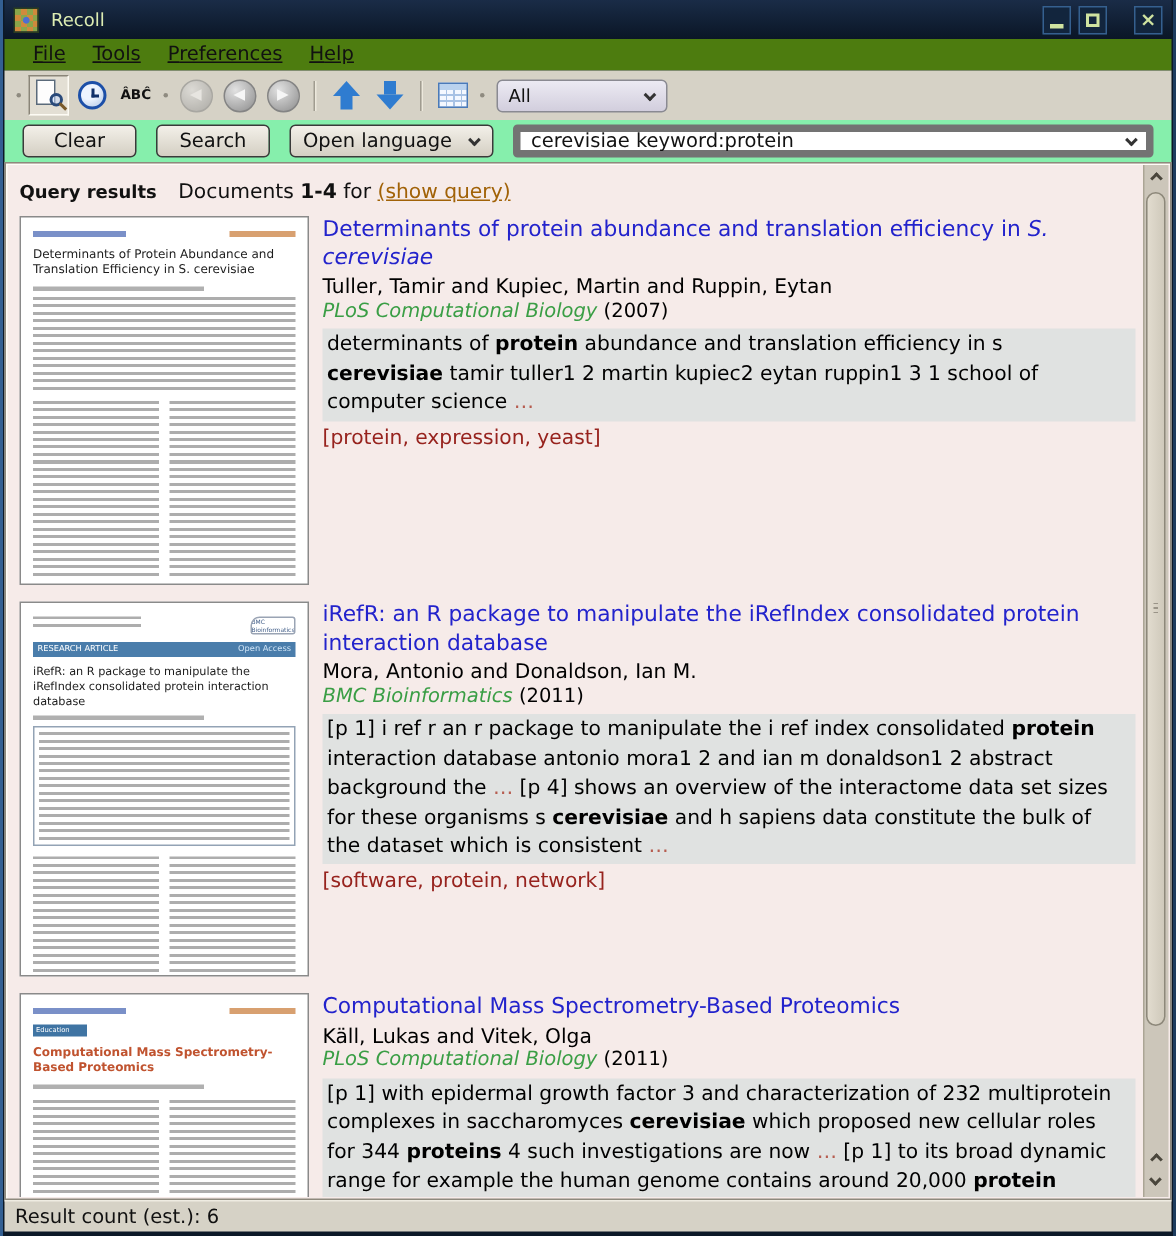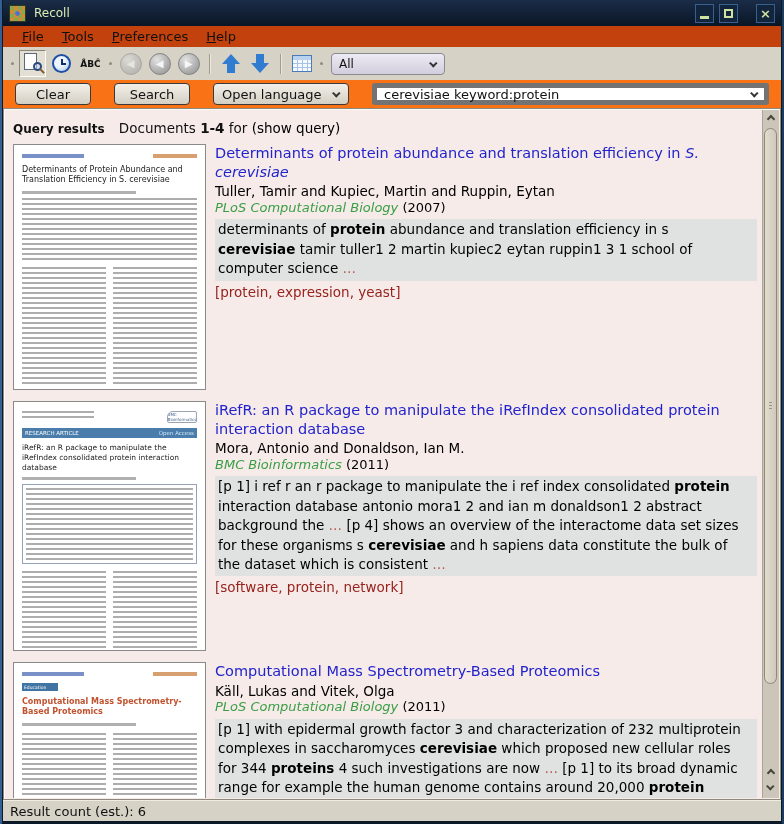--- a/index.html
+++ b/index.html
@@ -34,22 +34,22 @@
     display:flex; align-items:center; justify-content:center; cursor:default;
   }
   .winbtn + .winbtn{ margin-left:5px; }
   .winbtn.close{ margin-left:18px; }
   .glyph-min{ width:9px; height:3px; background:#cfe3a0; margin-top:8px;}
   .glyph-max{ width:9px; height:9px; border:2px solid #cfe3a0; }
   .glyph-close{ color:#cfe3a0; font-size:13px; font-weight:bold; line-height:1; }
 
   
   .menubar{
-    height:21px; background:#c2410c; display:flex; align-items:center;
-    padding-left:10px; font-size:13px; color:#111;
+    height:21px; background:#4d7c0f; display:flex; align-items:center;
+    padding-left:10px; font-size:13px; color:#111;text-decoration:underline;
   }
   .menu-item{ padding:2px 9px; cursor:default; }
   .menu-item u{ text-decoration:underline; }
 
   
   .toolbar{
     height:33px; background:#d6d2c6; display:flex; align-items:center;
     padding-left:4px;
   }
   .handle-dot{ width:3px; height:3px; border-radius:50%; background:#8f8b80; margin:0 4px; }
@@ -94,22 +94,22 @@
     display:flex; align-items:center; justify-content:space-between;
     font-size:12px; color:#111; padding:0 7px; cursor:default;
   }
 
   .chev{ display:inline-block; width:6px; height:6px; border-left:2px solid #333; border-bottom:2px solid #333; }
   .chev.down{ transform:rotate(-45deg) translateY(-1px); }
   .chev.up{ transform:rotate(135deg); }
 
   
   .searchrow{
-    height:28px; background:#f97316; display:flex; align-items:center;
-    padding:0 12px 0 12px; gap:23px;
+    height:28px; background:#86efac; display:flex; align-items:center;
+    padding:0 12px 0 12px; gap:13px;
   }
   .pbtn{
     height:22px; min-width:76px; padding:0 14px;
     background:linear-gradient(#f3f0e9,#d4cfc3);
     border:1px solid #3a3a3a; border-radius:4px;
     font-size:13px; color:#111; display:flex; align-items:center; justify-content:center;
     cursor:default;
   }
   .qlang{
     height:22px; width:136px; padding:0 8px;
@@ -131,21 +131,21 @@
   .results-frame{
     flex:1; position:relative; overflow:hidden;
     background:#f6ebe9;
     border:1px solid #8e897d;
     box-shadow: inset 1px 1px 0 #fffdf8;
   }
   .results-scroll{ position:absolute; inset:1px 18px 1px 1px; overflow:hidden; }
 
   .results-header{ padding:10px 0 0 8px; font-size:13.5px; color:#111; }
   .rh-title{ font-weight:bold; font-size:12px; margin-right:10px; }
-  .rh-link{ color:#000000; cursor:pointer; }
+  .rh-link{ color:#a16207; text-decoration:underline; cursor:pointer; }
   .b{ font-weight:bold; }
 
   .result{ display:flex; gap:9px; margin:8px 0 11px 8px; }
   .thumb{
     flex:0 0 193px; background:#fff; border:1px solid #8a8a8a;
     overflow:hidden; padding:9px 8px; cursor:pointer;
   }
   .t1{ height:246px; } .t2{ height:250px; } .t3{ height:246px; }
 
   .tl{ background-image:repeating-linear-gradient(to bottom,#adadad 0 2px,transparent 2px 5px); }

